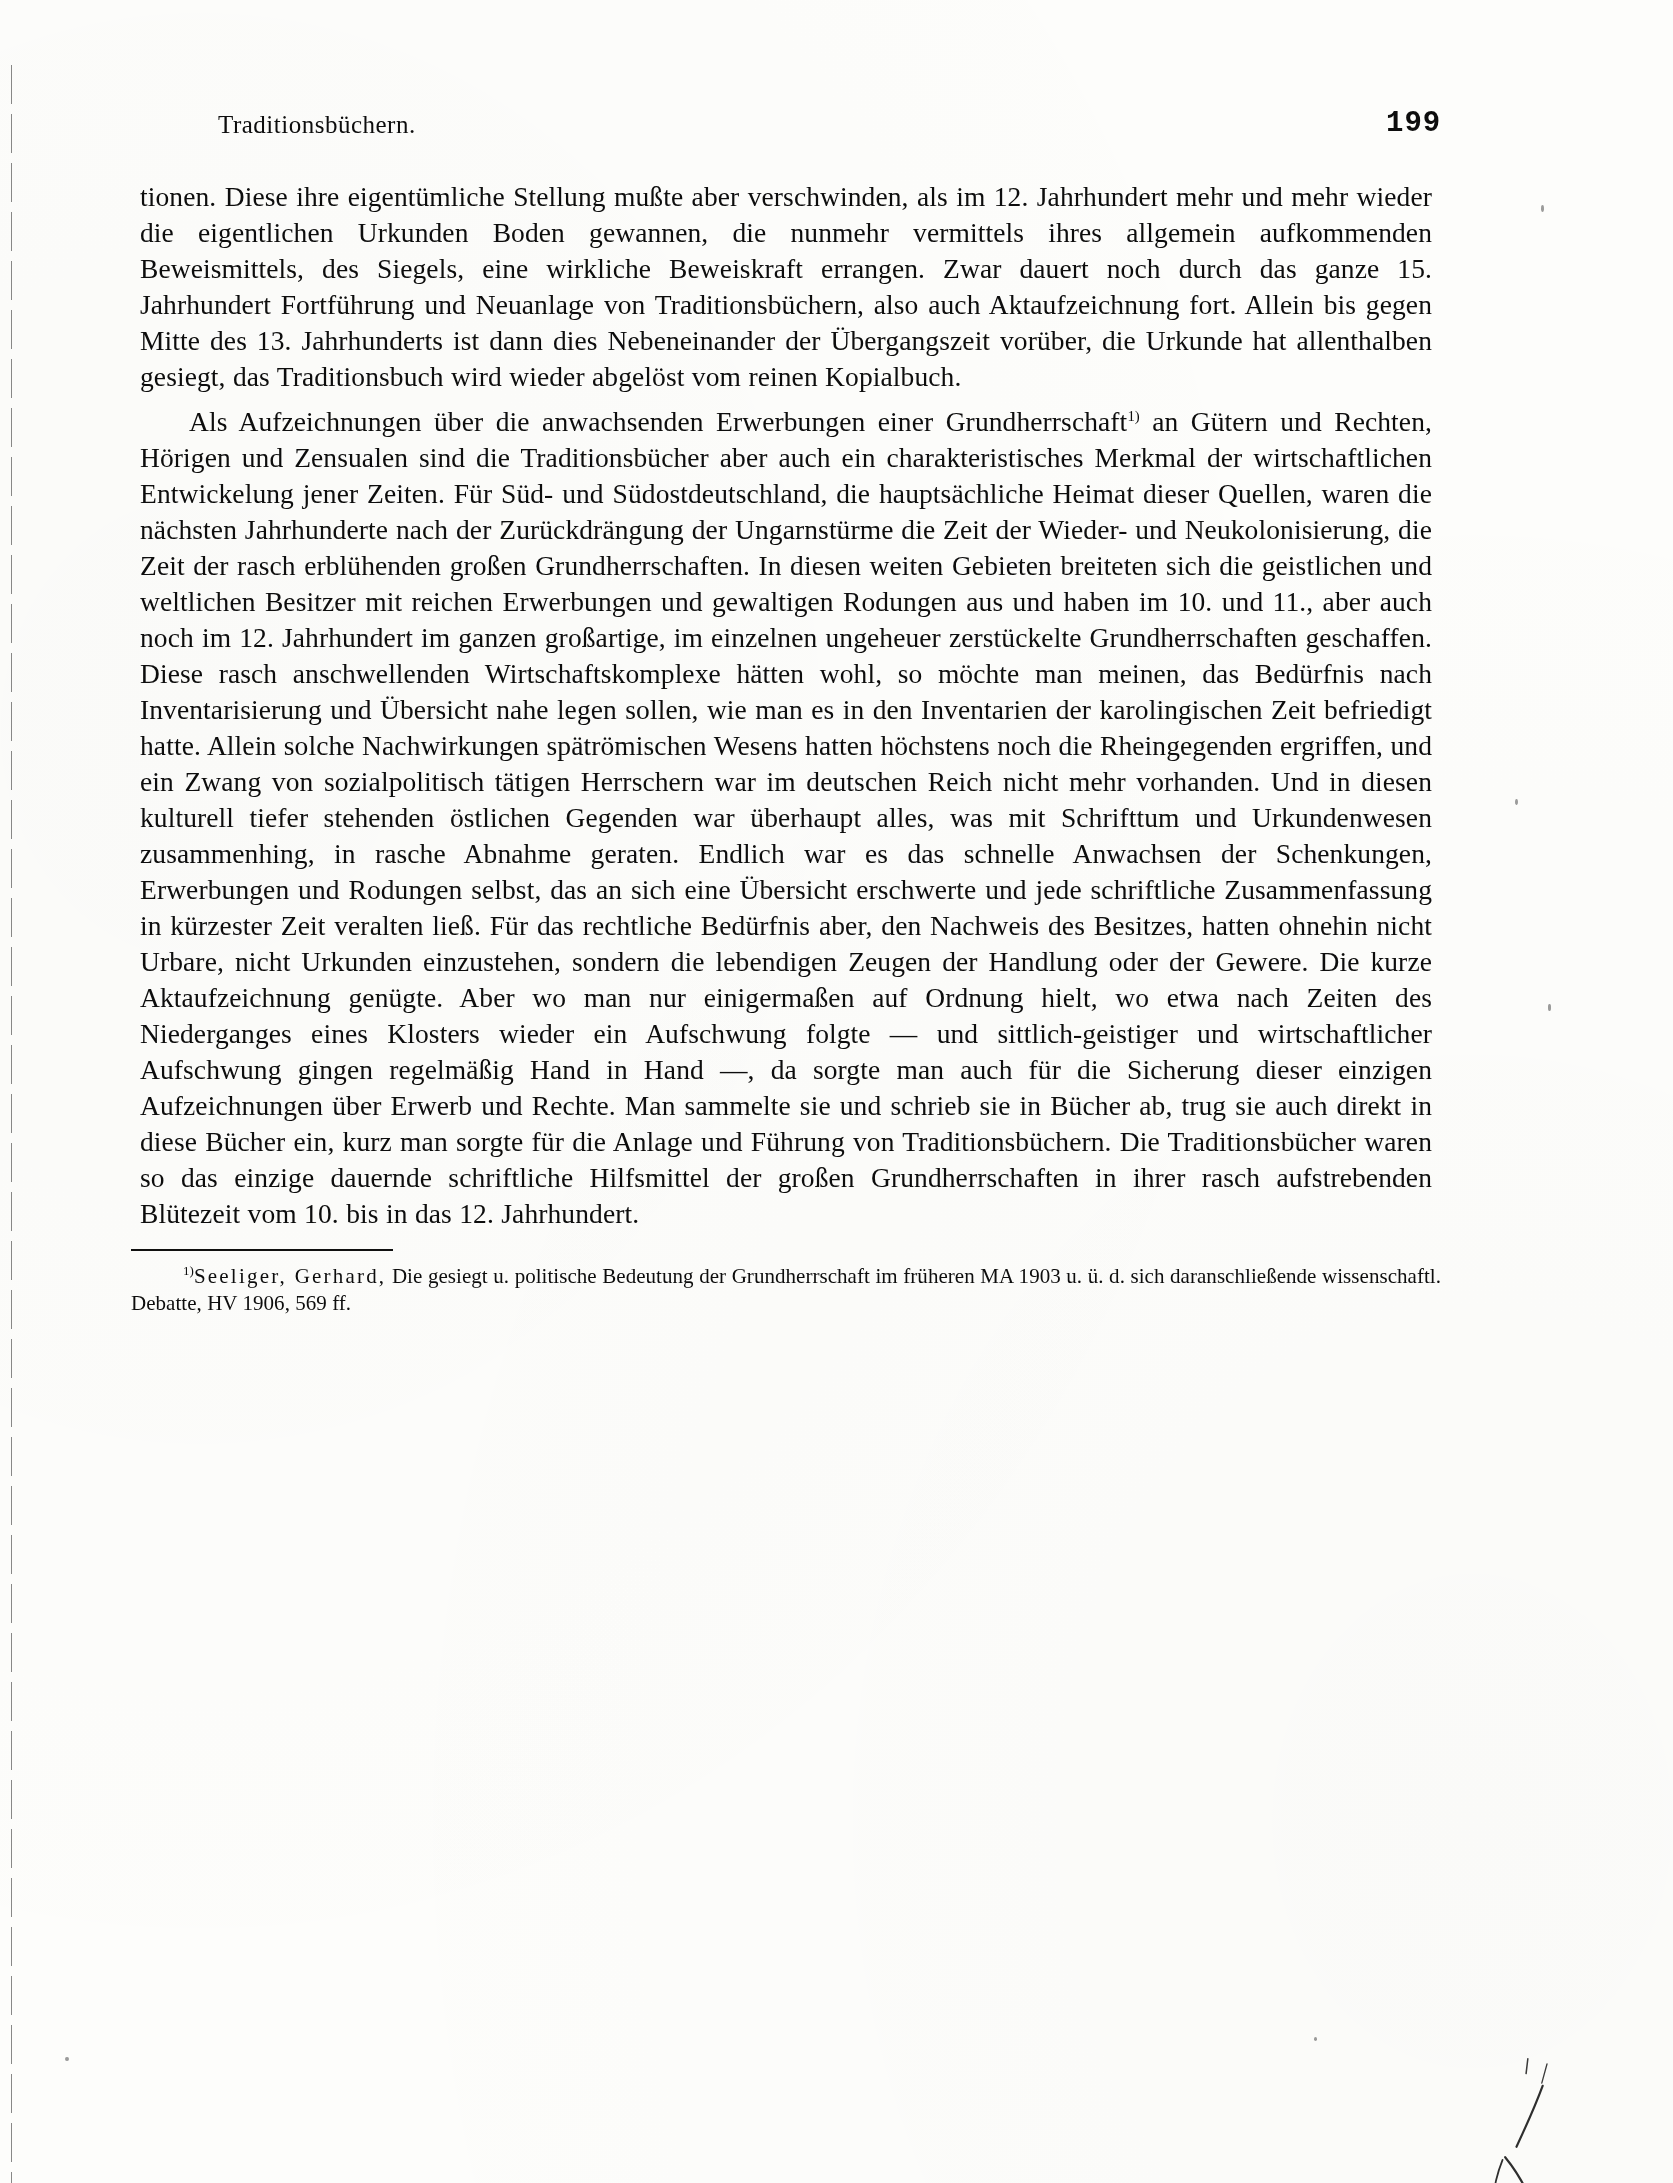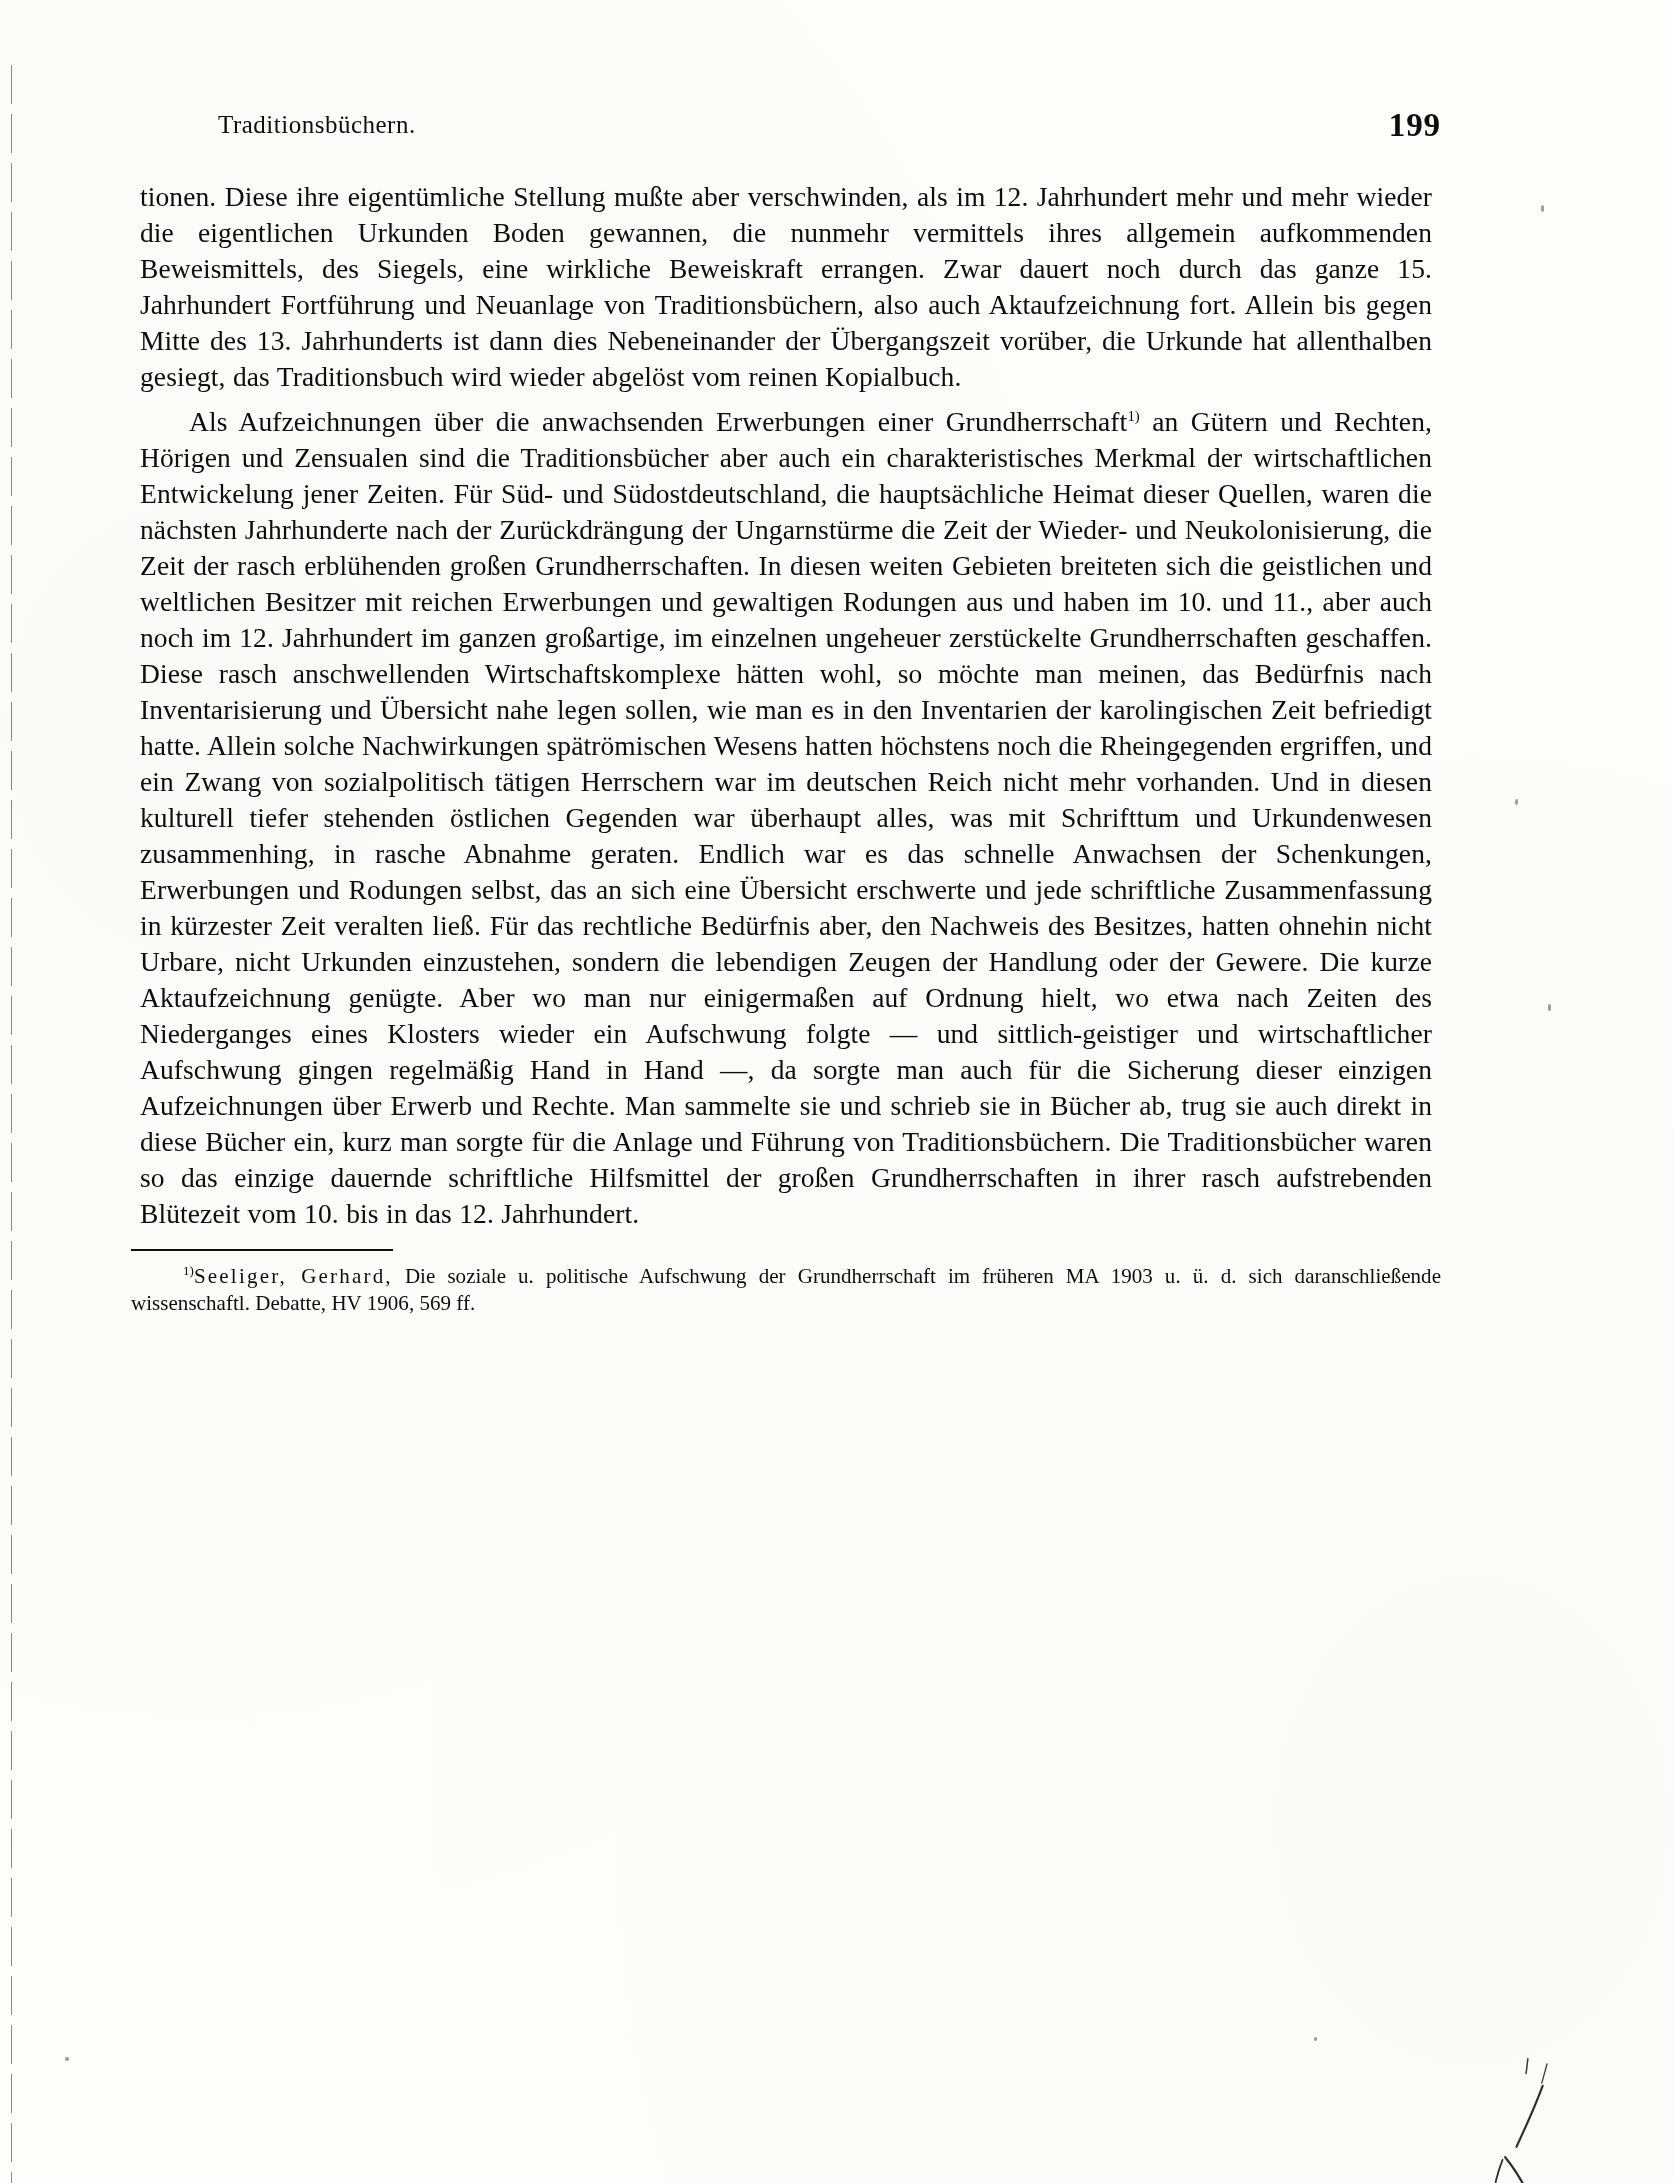--- a/index.html
+++ b/index.html
@@ -62,23 +62,24 @@
     left: 87px;
     top: 0;
     font-size: 25px;
     letter-spacing: 0.5px;
     white-space: nowrap;
   }
   .running-head .folio {
     position: absolute;
     right: 0;
     top: -4.4px;
-    font-size: 33px;
+    font-size: 29px;
     font-weight: 700;
     letter-spacing: 0.9px;
+    font-family: Liberation Mono, monospace;
   }
 
   
   .body-block {
     margin-top: 15.7px;
   }
 
   .para {
     font-size: 27.5px;
     line-height: 36px;
@@ -170,21 +171,21 @@
     <div class="body-block">
 
       <p class="para">tionen. Diese ihre eigentümliche Stellung mußte aber verschwinden, als im 12. Jahrhundert mehr und mehr wieder die eigentlichen Urkunden Boden gewannen, die nunmehr vermittels ihres allgemein aufkommenden Beweismittels, des Siegels, eine wirkliche Beweiskraft errangen. Zwar dauert noch durch das ganze 15. Jahrhundert Fortführung und Neuanlage von Traditionsbüchern, also auch Aktaufzeichnung fort. Allein bis gegen Mitte des 13. Jahrhunderts ist dann dies Nebeneinander der Übergangszeit vorüber, die Urkunde hat allenthalben gesiegt, das Traditionsbuch wird wieder abgelöst vom reinen Kopialbuch.</p>
 
       <p class="para indent"><span>Als Aufzeichnungen über die anwachsenden Erwerbungen einer Grundherrschaft</span><sup class="fn-ref">1)</sup><span> an Gütern und Rechten, Hörigen und Zensualen sind die Traditionsbücher aber auch ein charakteristisches Merkmal der wirtschaftlichen Entwickelung jener Zeiten. Für Süd- und Südostdeutschland, die hauptsächliche Heimat dieser Quellen, waren die nächsten Jahrhunderte nach der Zurückdrängung der Ungarnstürme die Zeit der Wieder- und Neukolonisierung, die Zeit der rasch erblühenden großen Grundherrschaften. In diesen weiten Gebieten breiteten sich die geistlichen und weltlichen Besitzer mit reichen Erwerbungen und gewaltigen Rodungen aus und haben im 10. und 11., aber auch noch im 12. Jahrhundert im ganzen großartige, im einzelnen ungeheuer zerstückelte Grundherrschaften geschaffen. Diese rasch anschwellenden Wirtschaftskomplexe hätten wohl, so möchte man meinen, das Bedürfnis nach Inventarisierung und Übersicht nahe legen sollen, wie man es in den Inventarien der karolingischen Zeit befriedigt hatte. Allein solche Nachwirkungen spätrömischen Wesens hatten höchstens noch die Rheingegenden ergriffen, und ein Zwang von sozialpolitisch tätigen Herrschern war im deutschen Reich nicht mehr vorhanden. Und in diesen kulturell tiefer stehenden östlichen Gegenden war überhaupt alles, was mit Schrifttum und Urkundenwesen zusammenhing, in rasche Abnahme geraten. Endlich war es das schnelle Anwachsen der Schenkungen, Erwerbungen und Rodungen selbst, das an sich eine Übersicht erschwerte und jede schriftliche Zusammenfassung in kürzester Zeit veralten ließ. Für das rechtliche Bedürfnis aber, den Nachweis des Besitzes, hatten ohnehin nicht Urbare, nicht Urkunden einzustehen, sondern die lebendigen Zeugen der Handlung oder der Gewere. Die kurze Aktaufzeichnung genügte. Aber wo man nur einigermaßen auf Ordnung hielt, wo etwa nach Zeiten des Niederganges eines Klosters wieder ein Aufschwung folgte — und sittlich-geistiger und wirtschaftlicher Aufschwung gingen regelmäßig Hand in Hand —, da sorgte man auch für die Sicherung dieser einzigen Aufzeichnungen über Erwerb und Rechte. Man sammelte sie und schrieb sie in Bücher ab, trug sie auch direkt in diese Bücher ein, kurz man sorgte für die Anlage und Führung von Traditionsbüchern. Die Traditionsbücher waren so das einzige dauernde schriftliche Hilfsmittel der großen Grundherrschaften in ihrer rasch aufstrebenden Blütezeit vom 10. bis in das 12. Jahrhundert.</span></p>
 
     </div>
 
     <div class="footnote-area">
       <div class="footnote-rule"></div>
-      <p class="footnote-text"><span class="fn-indent"></span><sup>1)</sup><span class="spaced">Seeliger, Gerhard,</span><span> Die soziale u. politische Aufschwung der Grundherrschaft</span> <span>im früheren MA 1903 u. ü. d. sich daranschließende wissenschaftl. Debatte, HV 1906, 569 ff.</span></p>
+      <p class="footnote-text"><span class="fn-indent"></span><sup>1)</sup><span class="spaced">Seeliger, Gerhard,</span><span> Die gesiegt u. politische Bedeutung der Grundherrschaft</span> <span>im früheren MA 1903 u. ü. d. sich daranschließende wissenschaftl. Debatte, HV 1906, 569 ff.</span></p>
     </div>
 
   </div>
 
   <div id="pencil-marks">
     <svg width="122" height="183" viewBox="0 0 280 420">
       <path d="M96 4 L92 38" stroke="#3a3a3a" stroke-width="3.5" fill="none" stroke-linecap="round"></path>
       <path d="M140 16 L128 60" stroke="#3a3a3a" stroke-width="3" fill="none" stroke-linecap="round"></path>
       <path d="M130 66 C116 104, 96 150, 70 206" stroke="#2e2e2e" stroke-width="5" fill="none" stroke-linecap="round"></path>
       <path d="M44 230 C62 252, 84 284, 104 330" stroke="#2e2e2e" stroke-width="5" fill="none" stroke-linecap="round"></path>

